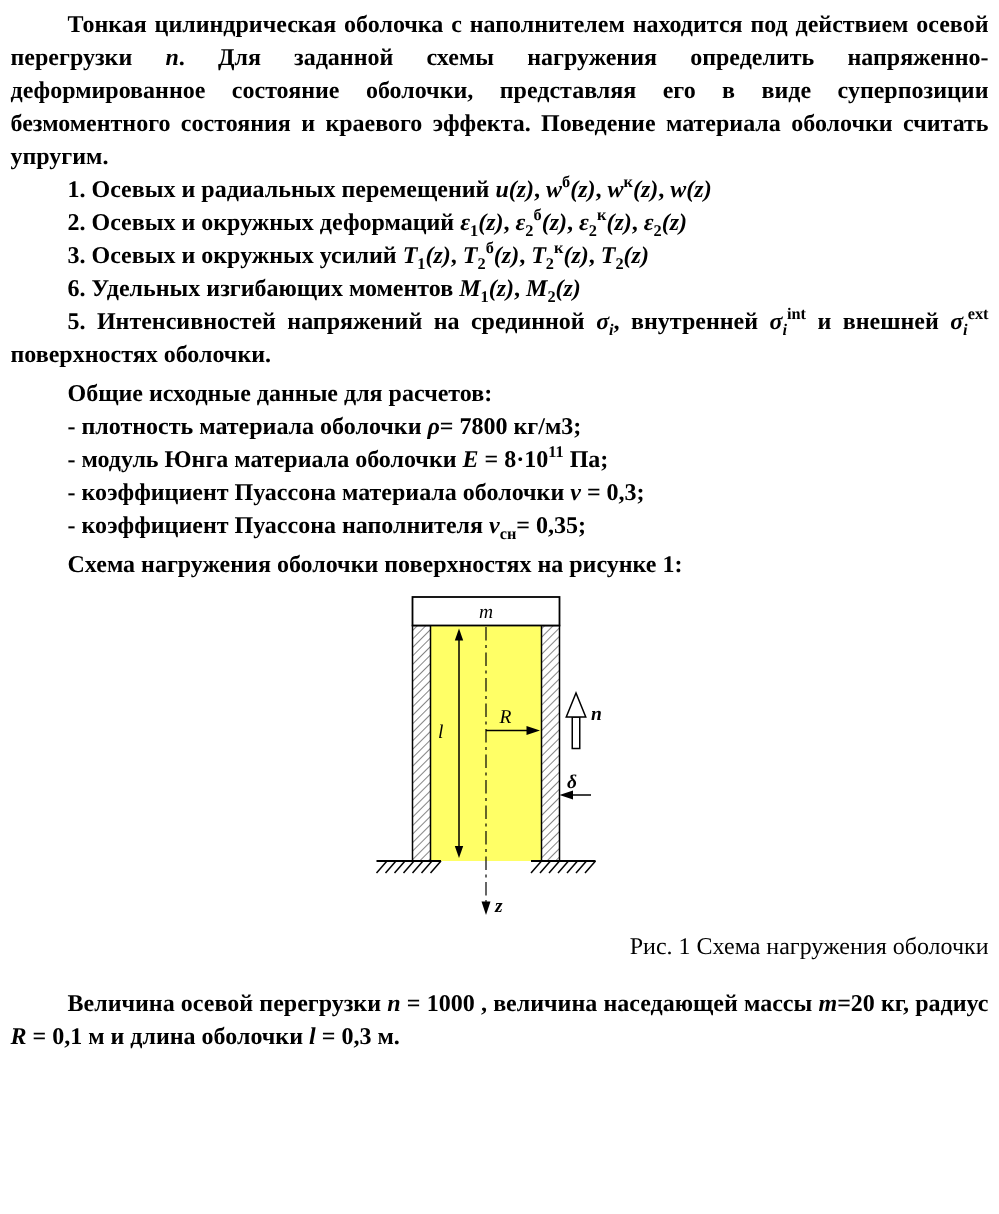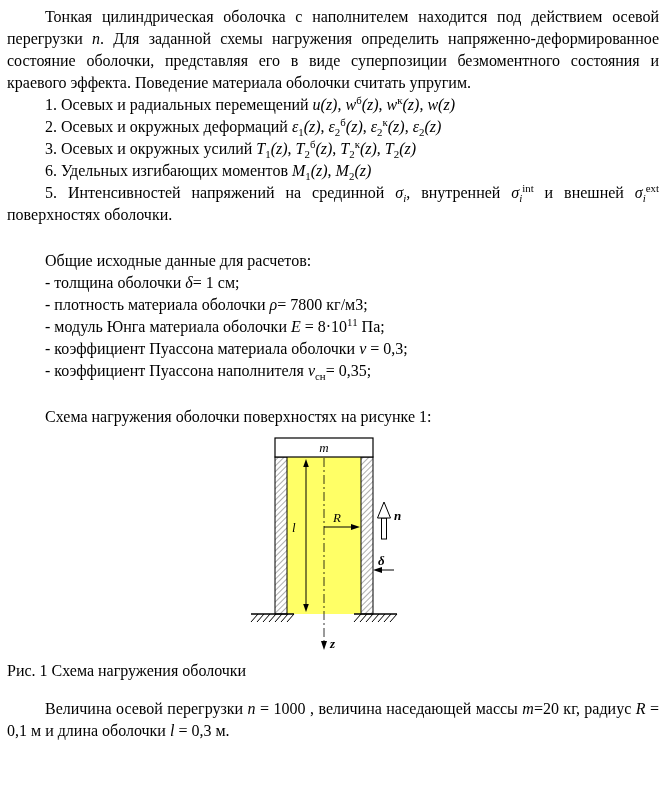--- a/index.html
+++ b/index.html
@@ -5,48 +5,47 @@
   html, body { margin: 0; padding: 0; }
   body {
     width: 666px; height: 809px;
     background: #ffffff; color: #000000;
     font-family: "Liberation Serif", serif;
     font-size: 16px;
     overflow: hidden;
   }
   .page { padding: 6px 7px 0 7px; }
   p { margin: 0; line-height: 22px; }
-  .indent { text-indent: 38px; }
+  .indent { text-indent: 38px; font-weight: bold; }
   .justify { text-align: justify; }
-  .gap-top { margin-top: 24px; }
+  .gap-top { margin-top: 4px; }
   sup, sub { line-height: 0; font-size: 0.68em; }
   .it { font-style: italic; text-align: right; }
   .figure-wrap { margin-top: 8px; text-align: center; }
-  .figure-caption { text-align: left; margin-top: 2px; }
+  .figure-caption { text-align: right; margin-top: 2px; }
   .closing { margin-top: 16px; }
   svg text { font-family: "Liberation Serif", serif; font-size: 13px; }
   .svg-it { font-style: italic; }
   .svg-bi { font-style: italic; font-weight: bold; }
 </style>
 </head>
 <body>
 
 <div class="page">
 
   <p class="indent justify"><span>Тонкая цилиндрическая оболочка с наполнителем находится под действием осевой перегрузки </span><span class="it">n</span><span>. Для заданной схемы нагружения определить напряженно-деформированное состояние оболочки, представляя его в виде суперпозиции безмоментного состояния и краевого эффекта. Поведение материала оболочки считать упругим.</span></p>
 
 
   <p class="indent"><span>1. Осевых и радиальных перемещений </span><span class="it">u(z)</span><span>, </span><span class="it">w</span><sup>б</sup><span class="it">(z)</span><span>, </span><span class="it">w</span><sup>к</sup><span class="it">(z)</span><span>, </span><span class="it">w(z)</span></p>
   <p class="indent"><span>2. Осевых и окружных деформаций </span><span class="it">ε</span><sub>1</sub><span class="it">(z)</span><span>, </span><span class="it">ε</span><sub>2</sub><sup>б</sup><span class="it">(z)</span><span>, </span><span class="it">ε</span><sub>2</sub><sup>к</sup><span class="it">(z)</span><span>, </span><span class="it">ε</span><sub>2</sub><span class="it">(z)</span></p>
   <p class="indent"><span>3. Осевых и окружных усилий </span><span class="it">T</span><sub>1</sub><span class="it">(z)</span><span>, </span><span class="it">T</span><sub>2</sub><sup>б</sup><span class="it">(z)</span><span>, </span><span class="it">T</span><sub>2</sub><sup>к</sup><span class="it">(z)</span><span>, </span><span class="it">T</span><sub>2</sub><span class="it">(z)</span></p>
   <p class="indent"><span>6. Удельных изгибающих моментов </span><span class="it">M</span><sub>1</sub><span class="it">(z)</span><span>, </span><span class="it">M</span><sub>2</sub><span class="it">(z)</span></p>
   <p class="indent justify"><span>5. Интенсивностей напряжений на срединной </span><span class="it">σ</span><sub class="it">i</sub><span>, внутренней </span><span class="it">σ</span><sub class="it">i</sub><sup>int</sup><span> и внешней </span><span class="it">σ</span><sub class="it">i</sub><sup>ext</sup><span> поверхностях оболочки.</span></p>
 
   <p class="indent gap-top">Общие исходные данные для расчетов:</p>
-  <p class="indent"><span>- толщина оболочки </span><span class="it">δ</span><span>= 1 см;</span></p>
   <p class="indent"><span>- плотность материала оболочки </span><span class="it">ρ</span><span>= 7800 кг/м3;</span></p>
   <p class="indent"><span>- модуль Юнга материала оболочки </span><span class="it">E</span><span> = 8·10</span><sup>11</sup><span> Па;</span></p>
   <p class="indent"><span>- коэффициент Пуассона материала оболочки </span><span class="it">ν</span><span> = 0,3;</span></p>
   <p class="indent"><span>- коэффициент Пуассона наполнителя </span><span class="it">ν</span><sub>сн</sub><span>= 0,35;</span></p>
 
   <p class="indent gap-top">Схема нагружения оболочки поверхностях на рисунке 1:</p>
 
   <div class="figure-wrap">
     <svg width="170" height="218" viewBox="0 0 170 218">
       <defs>

